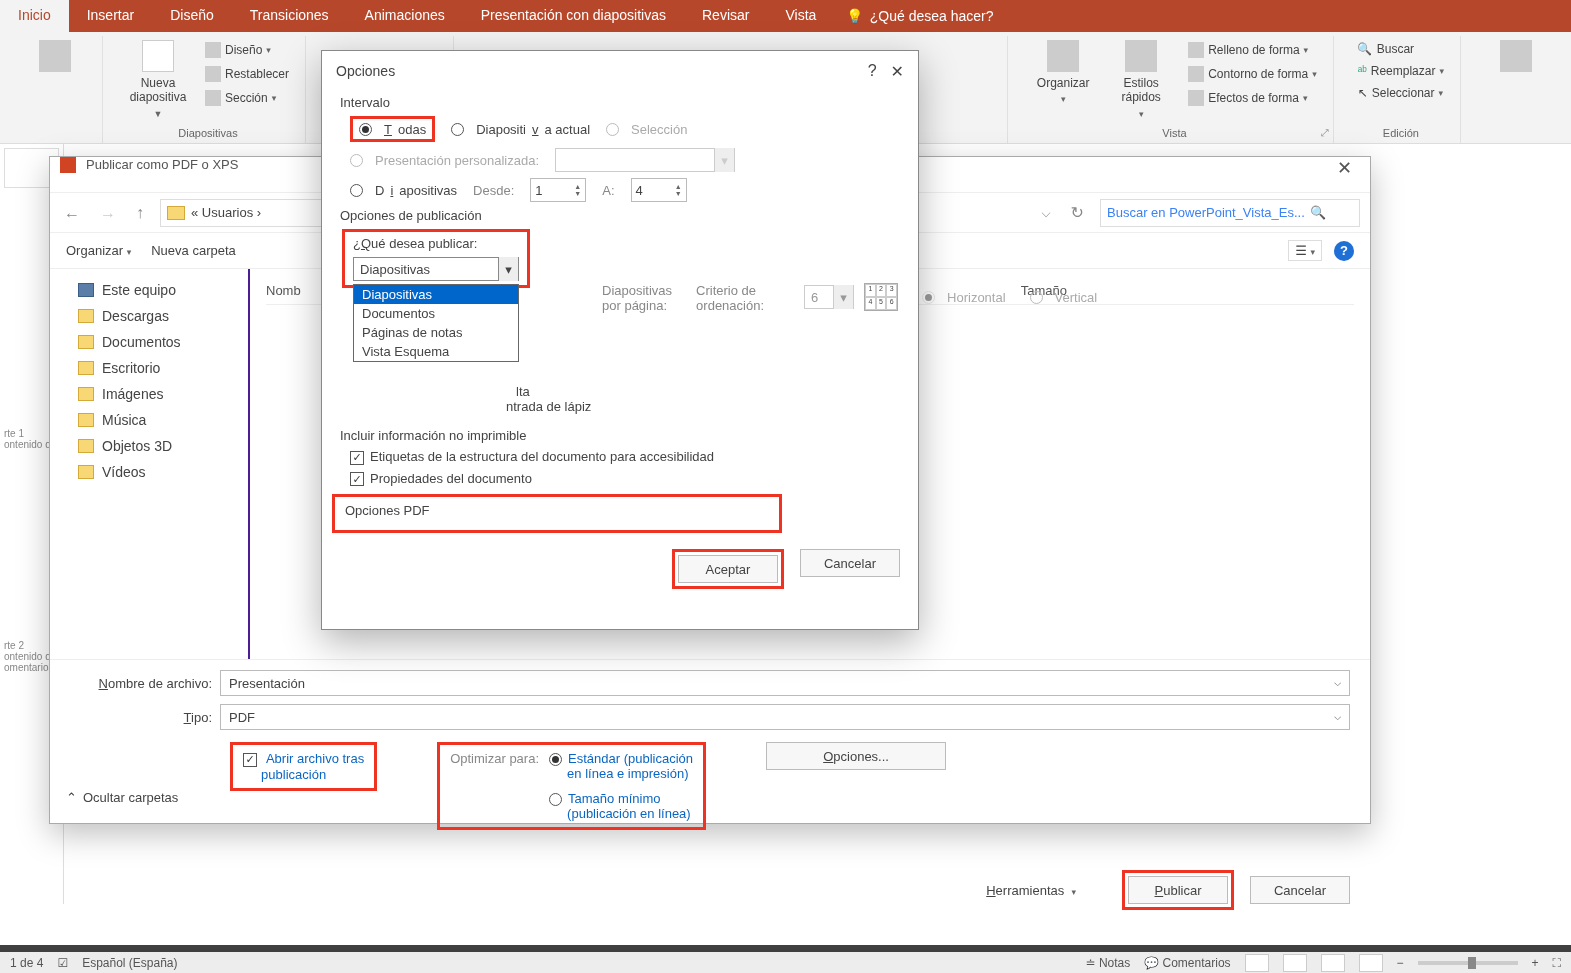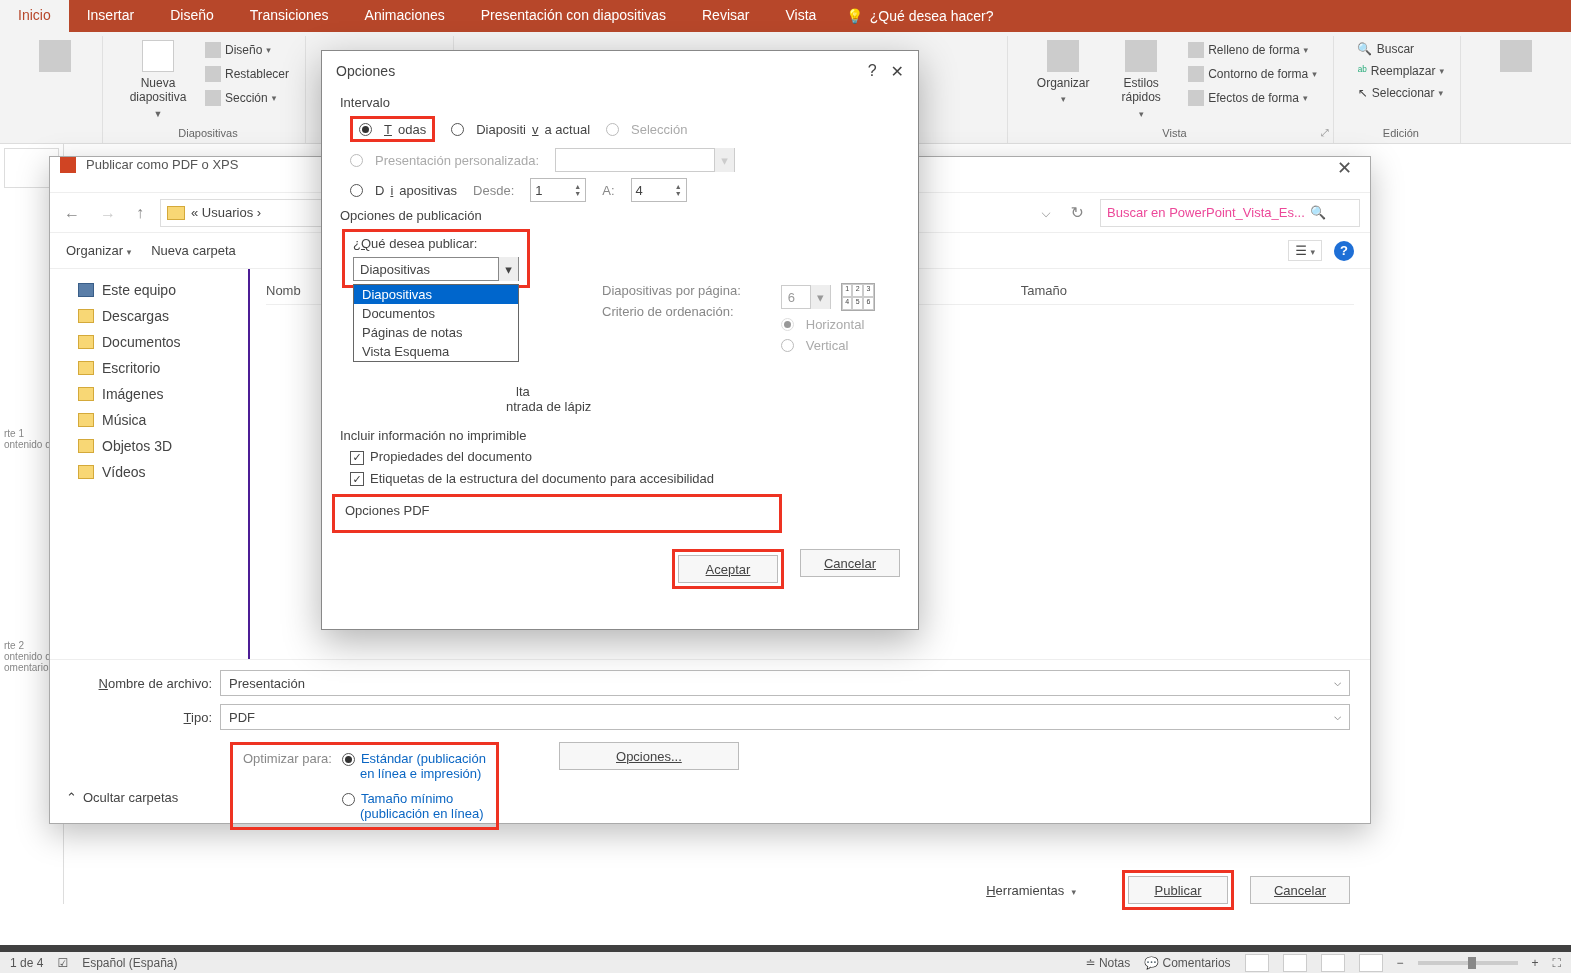--- a/index.html
+++ b/index.html
@@ -31,21 +31,21 @@
 
 .explorer { position: absolute; left: 49px; top: 156px; width: 1322px; height: 668px; background: #fff; border: 1px solid #aaa; box-shadow: 0 10px 30px rgba(0,0,0,.25); }
 .explorer-title { height: 36px; display: flex; padding: 0 10px; gap: 10px; border-bottom: 1px solid #eee; }
 .explorer-title .ico { width: 16px; height: 16px; background: #d04423; }
 .explorer-title .ttl { flex: 1; color: #555; }
 .explorer-title .close { font-size: 18px; color: #555; padding: 0 8px; }
 .explorer-nav { height: 40px; display: flex; align-items: center; padding: 0 10px; gap: 12px; border-bottom: 1px solid #eee; }
 .navbtn { color: #888; font-size: 16px; padding: 0 4px; }
 .breadcrumb { flex: 1; display: flex; align-items: center; gap: 6px; border: 1px solid #ddd; height: 28px; padding: 0 6px; margin-right: 400px; }
 .folder-ico { width: 18px; height: 14px; background: #f8d775; border: 1px solid #d4a93a; }
-.searchbox { width: 260px; height: 28px; border: 1px solid #ddd; display: flex; align-items: center; padding: 0 6px; color: #ec4899; gap: 6px; }
+.searchbox { width: 260px; height: 28px; border: 1px solid #ddd; display: flex; align-items: center; padding: 0 6px; color: #3b82f6; gap: 6px; }
 .explorer-toolbar { height: 36px; display: flex; align-items: center; padding: 0 16px; gap: 20px; border-bottom: 1px solid #eee; }
 .link { color: #444; }
 .toolbar-right { margin-left: auto; display: flex; align-items: center; gap: 12px; }
 .infocircle { width: 20px; height: 20px; border-radius: 50%; background: #1e6fd6; color: #fff; font-size: 13px; display:flex; align-items:center; justify-content:center; font-weight:bold; }
 .explorer-body { display: flex; height: 390px; }
 .sidebar { width: 200px; border-right: 2px solid #4c1d95; padding: 8px 0; overflow:hidden; }
 .sideitem { padding: 5px 10px 5px 28px; display: flex; align-items: center; gap: 8px; font-size: 14px; }
 .sideitem .si-ico { width: 16px; height: 14px; background: #f8d775; border: 1px solid #d4a93a; }
 .sideitem.pc .si-ico { background: #5a7ea8; border-color:#3a5e88; }
 .filearea { flex: 1; padding: 8px 16px; color: #444; }
@@ -57,21 +57,21 @@
 .frow label { width: 150px; text-align: right; padding-right: 8px; }
 .frow .combo, .frow input[type=text] { flex: 1; height: 26px; border: 1px solid #bbb; padding: 0 8px; background:#fff; display:flex; align-items:center; justify-content:space-between; }
 .optrow { display: flex; gap: 60px; margin: 12px 0 0 160px; align-items: flex-start; }
 .redbox { border: 3px solid #e32; padding: 6px 10px; }
 .chk { width: 14px; height: 14px; border: 1px solid #555; display: inline-flex; align-items:center; justify-content:center; margin-right: 6px; vertical-align:middle; font-size:11px; }
 .chk.on::before { content: "✓"; color: #333; }
 .rad { width: 13px; height: 13px; border: 1px solid #555; border-radius: 50%; display: inline-flex; align-items:center; justify-content:center; margin-right: 6px; vertical-align:middle; }
 .rad.disabled { border-color:#bbb; }
 .rad.on::before { content: ""; width: 7px; height: 7px; background: #333; border-radius: 50%; }
 .linklike { color: #0b66c3; }
-.btn { height: 28px; min-width: 100px; border: 1px solid #bbb; background: #f7f7f7; display:inline-flex; align-items:center; justify-content:center; padding: 0 18px; text-decoration: underline; }
+.btn { height: 28px; min-width: 100px; border: 1px solid #bbb; background: #f7f7f7; display:inline-flex; align-items:center; justify-content:center; padding: 0 18px; }
 .explorer-actions { display: flex; justify-content: flex-end; gap: 16px; margin-top: 40px; align-items:center; }
 .tools { margin-right: 30px; }
 .hide-folders { position:absolute; left:16px; bottom:18px; display:flex; align-items:center; gap:6px; }
 
 
 .options-dlg { position: absolute; left: 321px; top: 50px; width: 598px; height: 580px; background: #fff; border: 1px solid #888; box-shadow: 0 12px 36px rgba(0,0,0,.3); z-index: 20; }
 .od-title { height: 40px; display: flex; align-items: center; padding: 0 14px; font-size: 14px; }
 .od-title .sp { flex: 1; }
 .od-body { padding: 0 18px; font-size: 13px; }
 .sect-label { margin: 4px 0 6px; color: #444; }
@@ -83,21 +83,21 @@
 .combo2 { width: 166px; height: 24px; border: 1px solid #888; display:flex; align-items:center; justify-content:space-between; padding:0 6px; background:#fff; }
 .combo-caret { width: 20px; height: 24px; border-left: 1px solid #888; display:flex; align-items:center; justify-content:center; margin-right:-6px; background:#eee; }
 .dropdown { position: absolute; background: #fff; border: 1px solid #666; width: 166px; }
 .ddopt { padding: 2px 8px; }
 .ddopt.sel { background: #0066cc; color: #fff; }
 .grid-ico { width: 34px; height: 28px; border:1px solid #aaa; display:grid; grid-template-columns:repeat(3,1fr); grid-template-rows:repeat(2,1fr); font-size:7px; }
 .grid-ico span { border:1px solid #ccc; text-align:center; }
 .od-buttons { display: flex; justify-content: flex-end; gap: 16px; margin-top: 16px; }
 
 .pubarea { display:flex; gap:40px; align-items:flex-start; }
-.pubcol { display:flex; flex-direction:column; gap:6px; }
+.pubcol { display:flex; flex-direction:row; gap:24px; }
 .small-gap > * { margin-bottom: 6px; display:block; }
 
 
 .statusbar { position:absolute; left:0; right:0; bottom:0; height:28px; background:#ededed; border-top:7px solid #404040; display:flex; align-items:center; padding:0 10px; font-size:12px; color:#555; gap:14px; }
 .statusbar .sp { flex:1; }
 .viewbtn { width:24px; height:18px; border:1px solid #ccc; background:#fff; }
 .zoom { width:100px; height:4px; background:#ccc; position:relative; }
 .zoom::before { content:""; position:absolute; left:50%; top:-4px; width:8px; height:12px; background:#888; }
 </style>
 </head>
@@ -321,20 +321,24 @@
         </div>
     </div>
     <div class="frow">
       <label><u>T</u>ipo:</label>
       <div class="combo">
           <span>PDF</span>
           <span class="caret">⌵</span>
         </div>
     </div>
     <div class="optrow">
+      <div class="redbox">
+        <span class="chk on"></span>
+        <span class="linklike"><span>Abrir archivo tras</span><br>&nbsp;&nbsp;&nbsp;&nbsp;&nbsp;<span>publicación</span></span>
+      </div>
       <div class="redbox" style="display:flex;gap:10px;align-items:flex-start;">
         <span style="color:#888">Optimizar para:</span>
         <div style="display:flex;flex-direction:column;gap:10px">
           <div><span class="rad on"></span><span class="linklike"><span>Estándar (publicación</span><br>&nbsp;&nbsp;&nbsp;&nbsp;&nbsp;<span>en línea e impresión)</span></span></div>
           <div><span class="rad"></span><span class="linklike"><span>Tamaño mínimo</span><br>&nbsp;&nbsp;&nbsp;&nbsp;&nbsp;<span>(publicación en línea)</span></span></div>
         </div>
       </div>
       <div class="btn" style="min-width:180px"><u>O</u><span></span>pciones...</div>
     </div>
     <div class="explorer-actions">
@@ -442,22 +446,22 @@
             <span>Vertical</span>
           </span>
       </div>
     </div>
 
     <div style="margin-top:96px;margin-left:176px;">lta</div>
     <div style="margin-left:166px;"><span>ntrada de lápiz</span></div>
 
     <div class="sect-label" style="margin-top:14px">Incluir información no imprimible</div>
     <div class="small-gap" style="margin-left:10px">
+      <span><span class="chk on"></span><span>Etiquetas de la estructura del documento para accesibilidad</span></span>
       <span><span class="chk on"></span><span>Propiedades del documento</span></span>
-      <span><span class="chk on"></span><span>Etiquetas de la estructura del documento para accesibilidad</span></span>
     </div>
 
     <div class="redbox" style="margin-top:8px;margin-left:-8px;padding:6px 10px;width:450px">
       <div class="sect-label" style="margin:0 0 6px">Opciones PDF</div>
     </div>
 
     <div class="od-buttons">
       <span class="redbox" style="padding:3px"><span class="btn">Aceptar</span></span>
       <span class="btn">Cancelar</span>
     </div>

